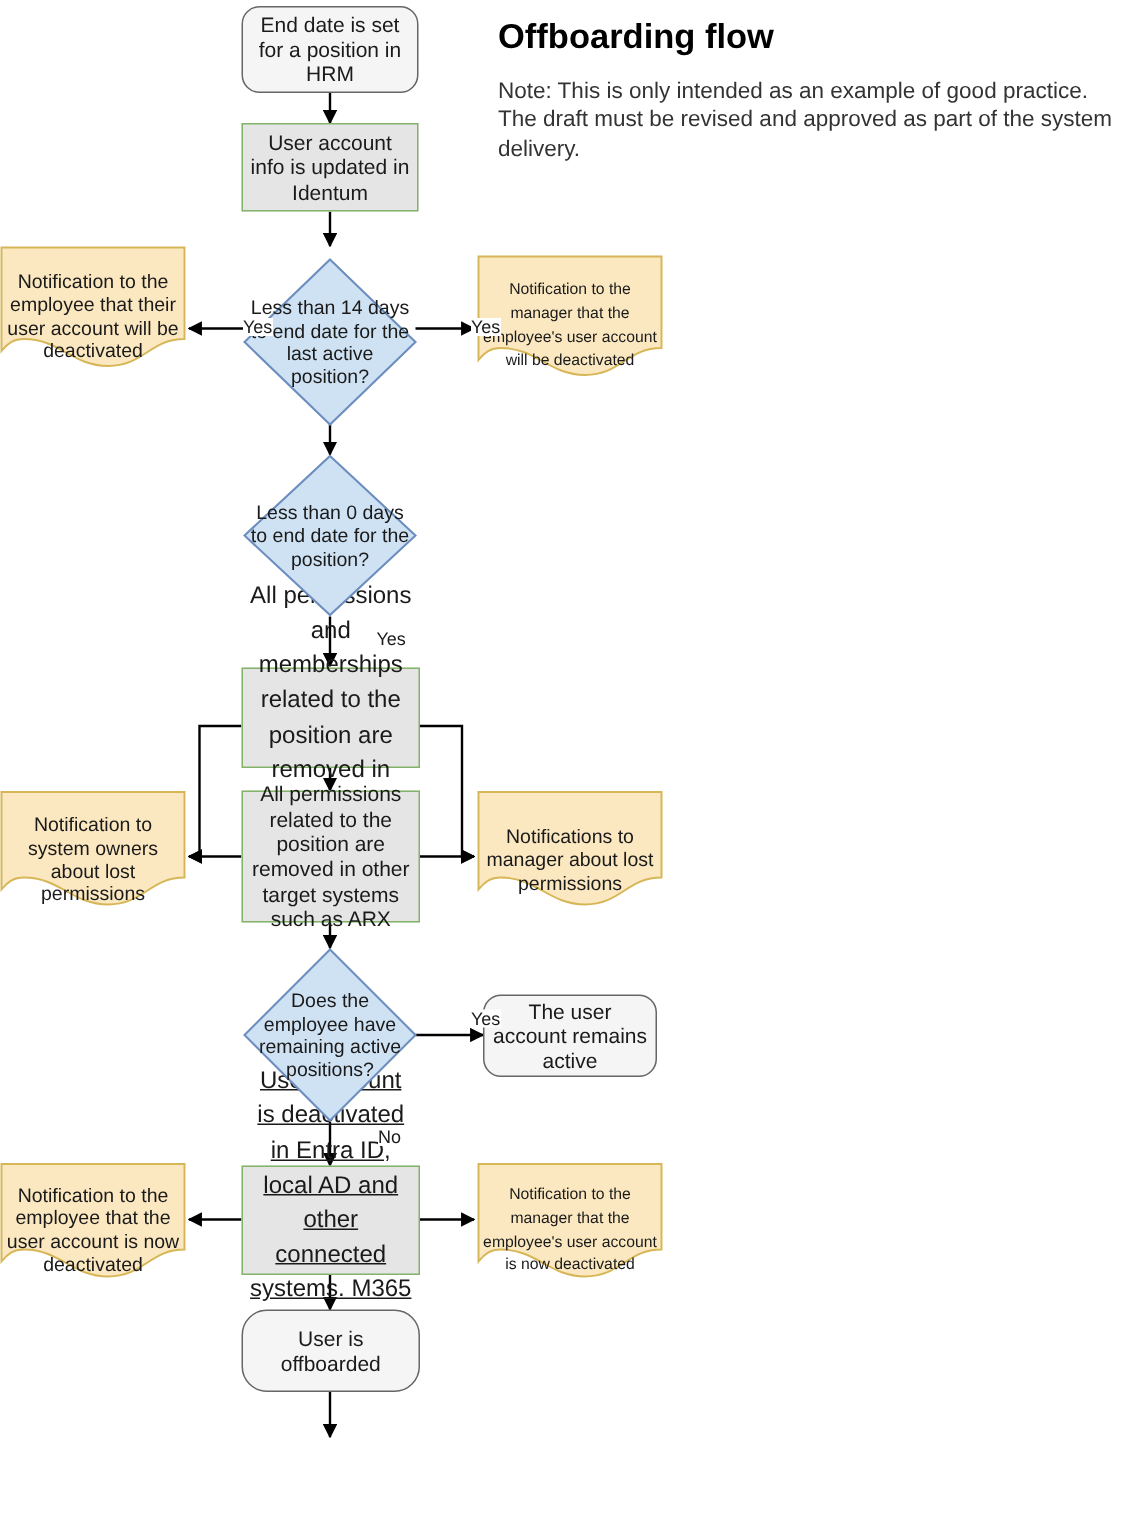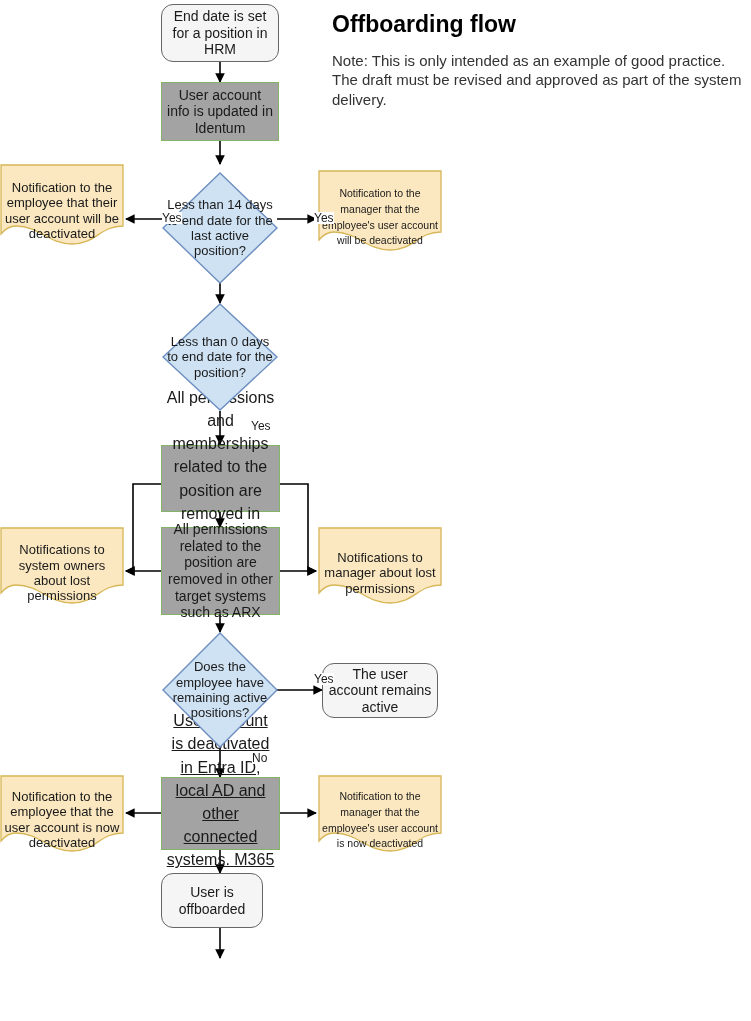--- a/index.html
+++ b/index.html
@@ -44,21 +44,21 @@
   
   .n-term {
     background: #f5f5f5;
     border: 1px solid #666666;
     border-radius: 12px;
     font-size: 14px;
   }
 
   
   .n-proc {
-    background: #a3a3a3;
+    background: #e5e5e5;
     border: 1px solid #82b366;
     font-size: 14px;
   }
   .n-proc.small { font-size: 16px; line-height: 1.45; }
 
   
   .n-dec {
     background: transparent;
     border: none;
     font-size: 13px;
@@ -219,21 +219,21 @@
   </div>
 
   <div class="node n-proc" style="left:161px; top:527px; width:119px; height:88px;">
     <span>All permissions related to the position are removed in other target systems such as ARX</span>
   </div>
 
   <div class="node n-note" style="left:0px; top:527px; width:124px; height:83px; padding-top:9px;">
     <svg class="wave" viewBox="0 0 124 83" preserveAspectRatio="none">
       <path d="M1,1 L123,1 L123,58 C100,58 96,76 72,76 C48,76 40,58 16,58 C9,58 5,61 1,66 Z" fill="#fbe8c0" stroke="#d6b656" stroke-width="1.3"></path>
     </svg>
-    <span>Notifications to system owners about lost permissions</span>
+    <span>Notification to system owners about lost permissions</span>
   </div>
 
   <div class="node n-note" style="left:318px; top:527px; width:124px; height:83px; padding-top:9px;">
     <svg class="wave" viewBox="0 0 124 83" preserveAspectRatio="none">
       <path d="M1,1 L123,1 L123,58 C100,58 96,76 72,76 C48,76 40,58 16,58 C9,58 5,61 1,66 Z" fill="#fbe8c0" stroke="#d6b656" stroke-width="1.3"></path>
     </svg>
     <span>Notifications to manager about lost permissions</span>
   </div>
 
   <div class="node n-dec" style="left:162px; top:632px; width:116px; height:116px;">
@@ -258,21 +258,21 @@
     <span>Notification to the employee that the user account is now deactivated</span>
   </div>
 
   <div class="node n-note small" style="left:318px; top:775px; width:124px; height:83px; padding-top:8px;">
     <svg class="wave" viewBox="0 0 124 83" preserveAspectRatio="none">
       <path d="M1,1 L123,1 L123,58 C100,58 96,76 72,76 C48,76 40,58 16,58 C9,58 5,61 1,66 Z" fill="#fbe8c0" stroke="#d6b656" stroke-width="1.3"></path>
     </svg>
     <span>Notification to the manager that the employee's user account is now deactivated</span>
   </div>
 
-  <div class="node n-term" style="left:161px; top:873px; width:102px; height:55px;">
+  <div class="node n-term" style="left:161px; top:873px; width:119px; height:55px;border-radius:17px;">
     <span>User is offboarded</span>
   </div>
 
 
   <div class="edge-label" style="left:134px; top:212px;"><span>Yes</span></div>
   <div class="edge-label" style="left:286px; top:212px;"><span>Yes</span></div>
   <div class="edge-label" style="left:223px; top:420px;"><span>Yes</span></div>
   <div class="edge-label" style="left:286px; top:673px;"><span>Yes</span></div>
   <div class="edge-label" style="left:224px; top:752px;text-align:center;"><span>No</span></div>
 

